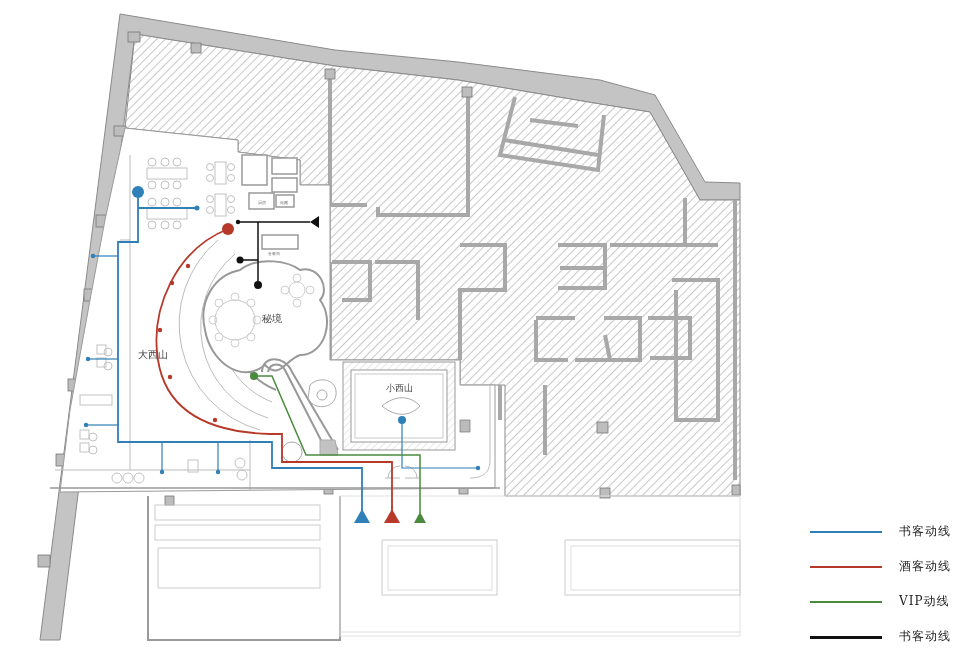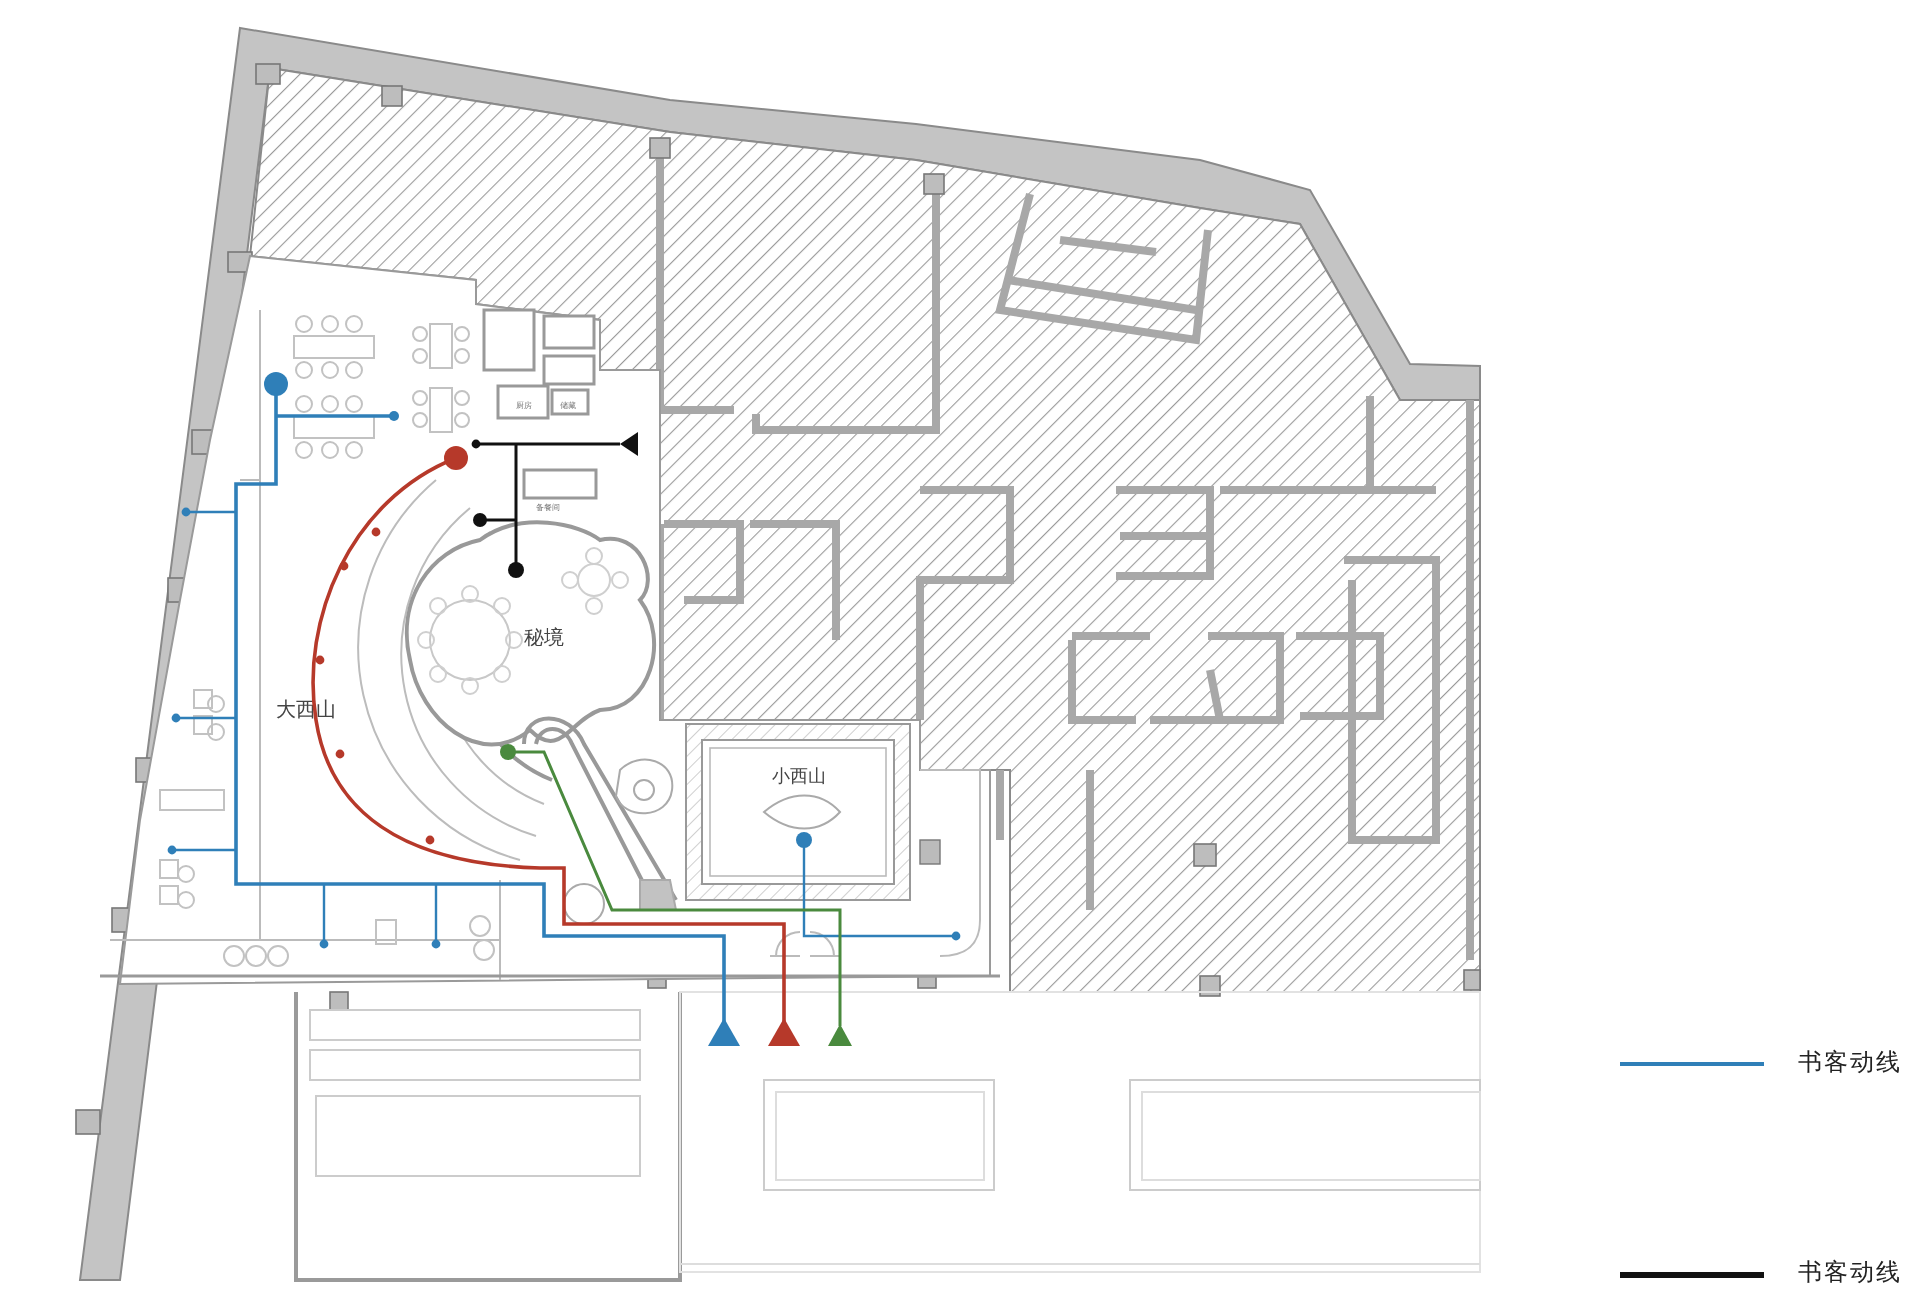--- a/index.html
+++ b/index.html
@@ -275,17 +275,25 @@
     <circle cx="258" cy="285" r="4"></circle>
     <path d="M310,222 L319,216 L319,228 Z"></path>
   </g>
 </svg>
 
 <div class="legend">
   <div class="legend-row" style="top:2px;">
     <div class="legend-line" style="background:#2f7fb8;height:2px;"></div>
     <span class="legend-label">书客动线</span>
   </div>
+  <div class="legend-row" style="top:37px;">
+    <div class="legend-line" style="background:#b6392a;height:2px;"></div>
+    <span class="legend-label">酒客动线</span>
+  </div>
+  <div class="legend-row" style="top:72px;">
+    <div class="legend-line" style="background:#4a8a3e;height:2px;"></div>
+    <span class="legend-label">VIP动线</span>
+  </div>
   <div class="legend-row" style="top:107px;">
     <div class="legend-line" style="background:#111111;height:3px;"></div>
     <span class="legend-label">书客动线</span>
   </div>
 </div>
 
 </body></html>

